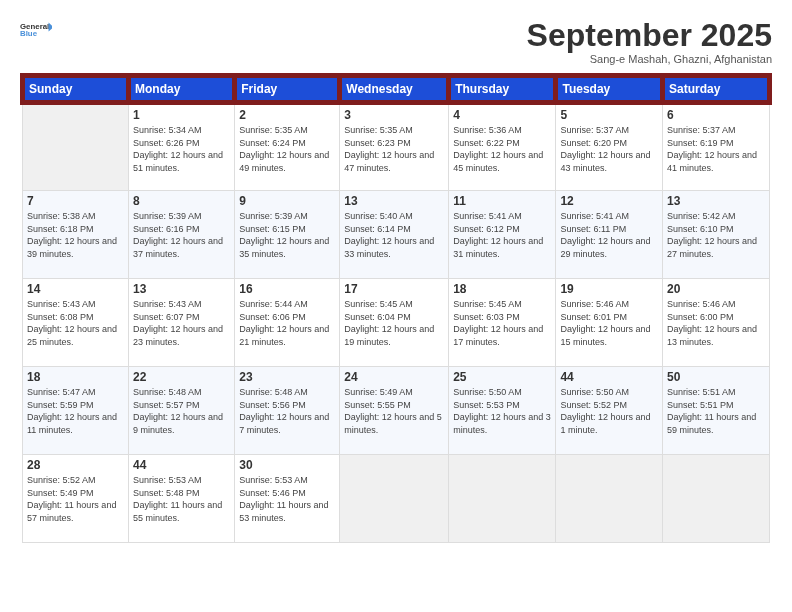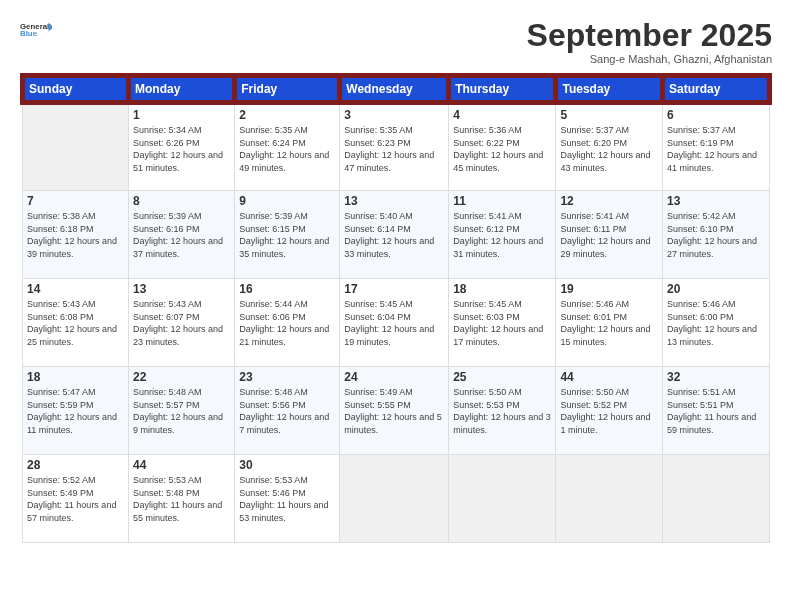--- a/index.html
+++ b/index.html
@@ -271,21 +271,21 @@
           Sunrise: 5:50 AM<br>Sunset: 5:53 PM<br>Daylight: 12 hours and 3 minutes.
         </div>
       </td>
           <td>
         <div class="day-number">44</div>
         <div class="day-info">
           Sunrise: 5:50 AM<br>Sunset: 5:52 PM<br>Daylight: 12 hours and 1 minute.
         </div>
       </td>
           <td>
-        <div class="day-number">32</div>
+        <div class="day-number">50</div>
         <div class="day-info">
           Sunrise: 5:51 AM<br>Sunset: 5:51 PM<br>Daylight: 11 hours and 59 minutes.
         </div>
       </td>
         </tr>
         <tr class="row-odd">
           <td>
         <div class="day-number">28</div>
         <div class="day-info">
           Sunrise: 5:52 AM<br>Sunset: 5:49 PM<br>Daylight: 11 hours and 57 minutes.

